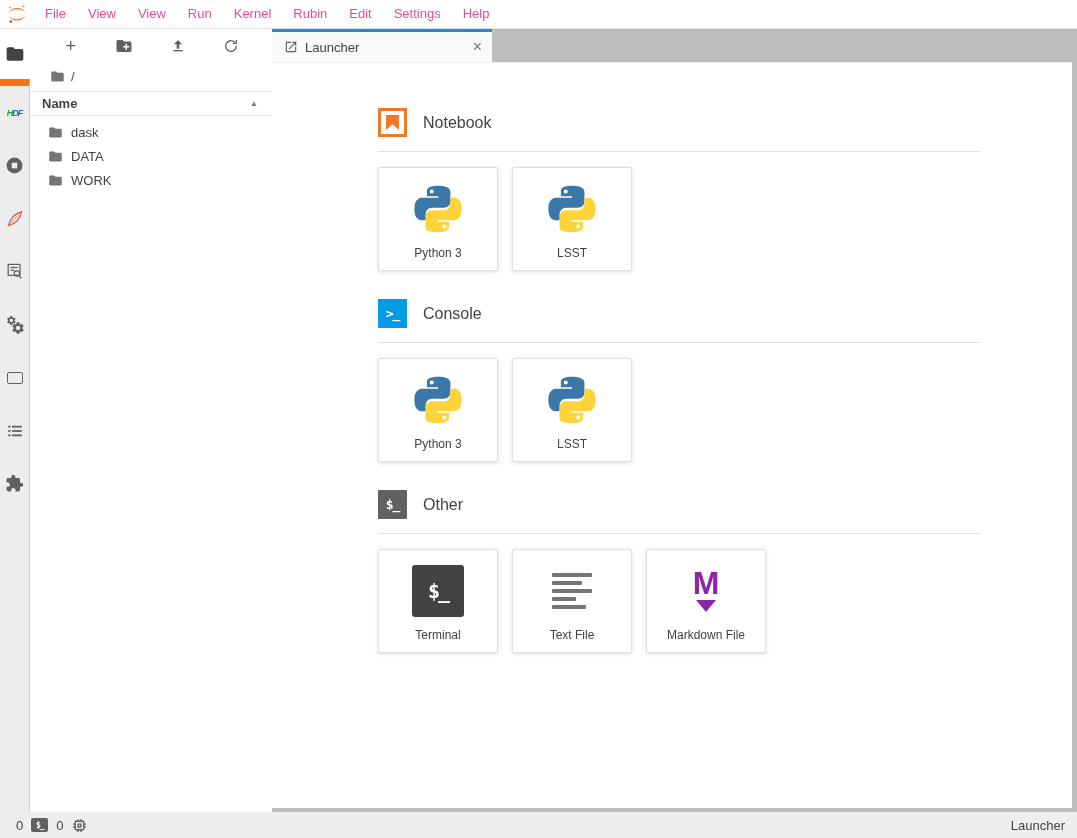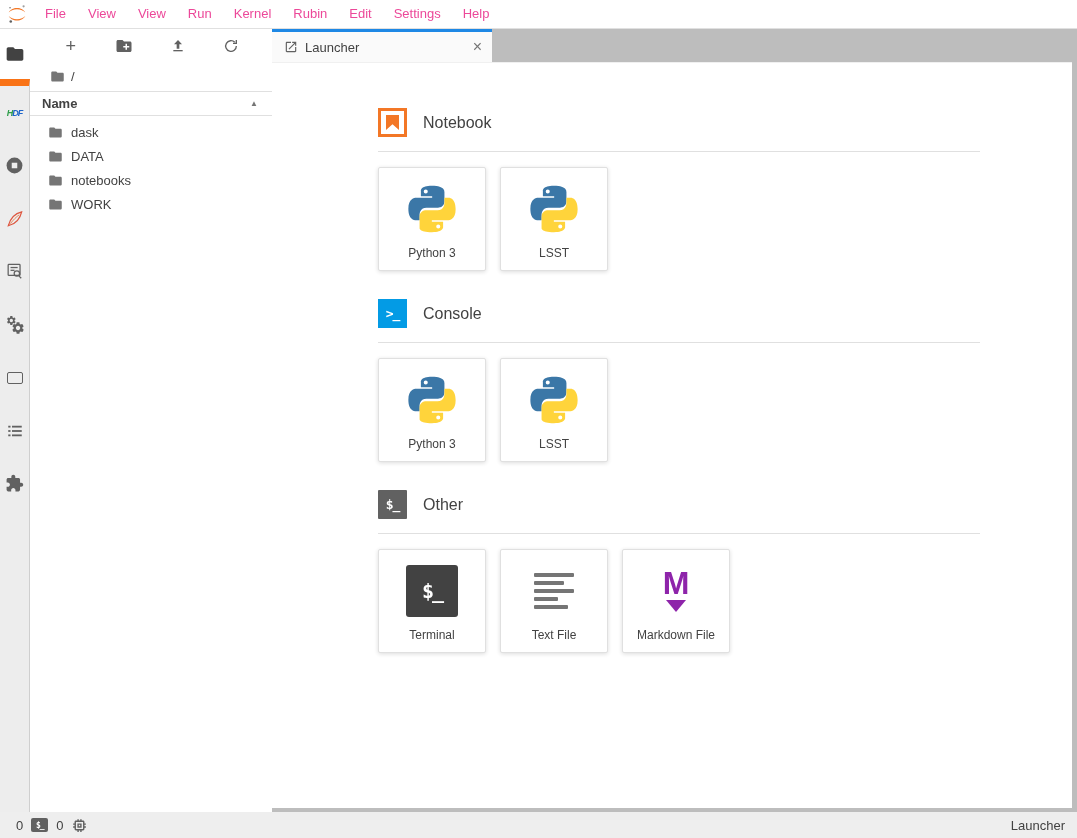--- a/index.html
+++ b/index.html
@@ -52,21 +52,21 @@
   .dock-content { flex:1; background:#ffffff; margin:0 5px 4px 0; border-top:1px solid #f0f0f0;
     overflow:hidden; }
 
   
   .launcher { padding:45px 0 0 106px; }
   .section { width:602px; margin-bottom:28px; }
   .section-header { display:flex; align-items:center; gap:16px; }
   .section-title { font-size:16px; color:#424242; }
   .section-divider { border-bottom:1px solid #e0e0e0; margin-top:14px; }
   .cards { display:flex; gap:14px; margin-top:15px; }
-  .card { width:108px; height:104px; background:#fff; border:1px solid #e0e0e0; border-radius:2px;
+  .card { width:120px; height:104px; background:#fff; border:1px solid #e0e0e0; border-radius:2px;
     box-shadow:0 1px 4px rgba(0,0,0,0.14); display:flex; flex-direction:column; align-items:center;
     padding-top:13px; cursor:pointer; }
   .card-icon-area { height:56px; display:flex; align-items:center; justify-content:center; }
   .card-label { margin-top:9px; font-size:12px; color:#424242; text-align:center;
     line-height:1.25; max-width:88px; }
 
   
   .nb-icon { width:29px; height:29px; border:3px solid #f37726; background:#fff;
     display:flex; align-items:flex-start; justify-content:center; }
   .nb-bookmark { width:13px; height:15px; margin-top:4px; background:#f37726;
@@ -241,26 +241,20 @@
         <div class="fb-row">
           <svg class="gi" width="15" height="15" viewBox="0 0 24 24" fill="#757575">
               <use href="#folder-def"></use>
             </svg>
           <span class="fname">DATA</span>
         </div>
         <div class="fb-row">
           <svg class="gi" width="15" height="15" viewBox="0 0 24 24" fill="#757575">
               <use href="#folder-def"></use>
             </svg>
-          <span class="fname">notebooks</span>
-        </div>
-        <div class="fb-row">
-          <svg class="gi" width="15" height="15" viewBox="0 0 24 24" fill="#757575">
-              <use href="#folder-def"></use>
-            </svg>
           <span class="fname">WORK</span>
         </div>
       </div>
     </div>
 
     <div class="dock">
       <div class="tabbar">
         <div class="tab">
           <svg class="gi" width="14" height="14" viewBox="0 0 24 24" fill="#616161">
             <path d="M19 19H5V5h7V3H5c-1.11 0-2 .9-2 2v14c0 1.1.89 2 2 2h14c1.1 0 2-.9 2-2v-7h-2v7zM14 3v2h3.59l-9.83 9.83 1.41 1.41L19 6.41V10h2V3h-7z"></path>

